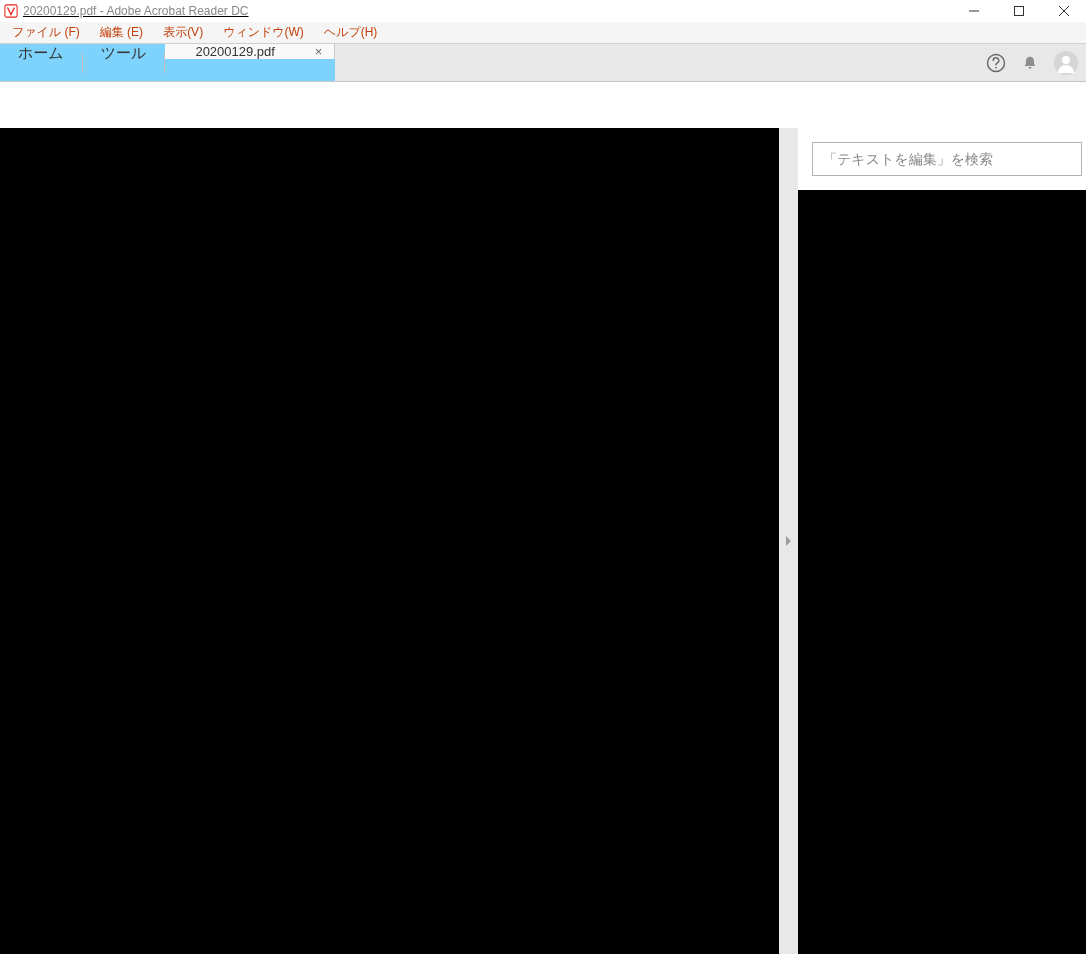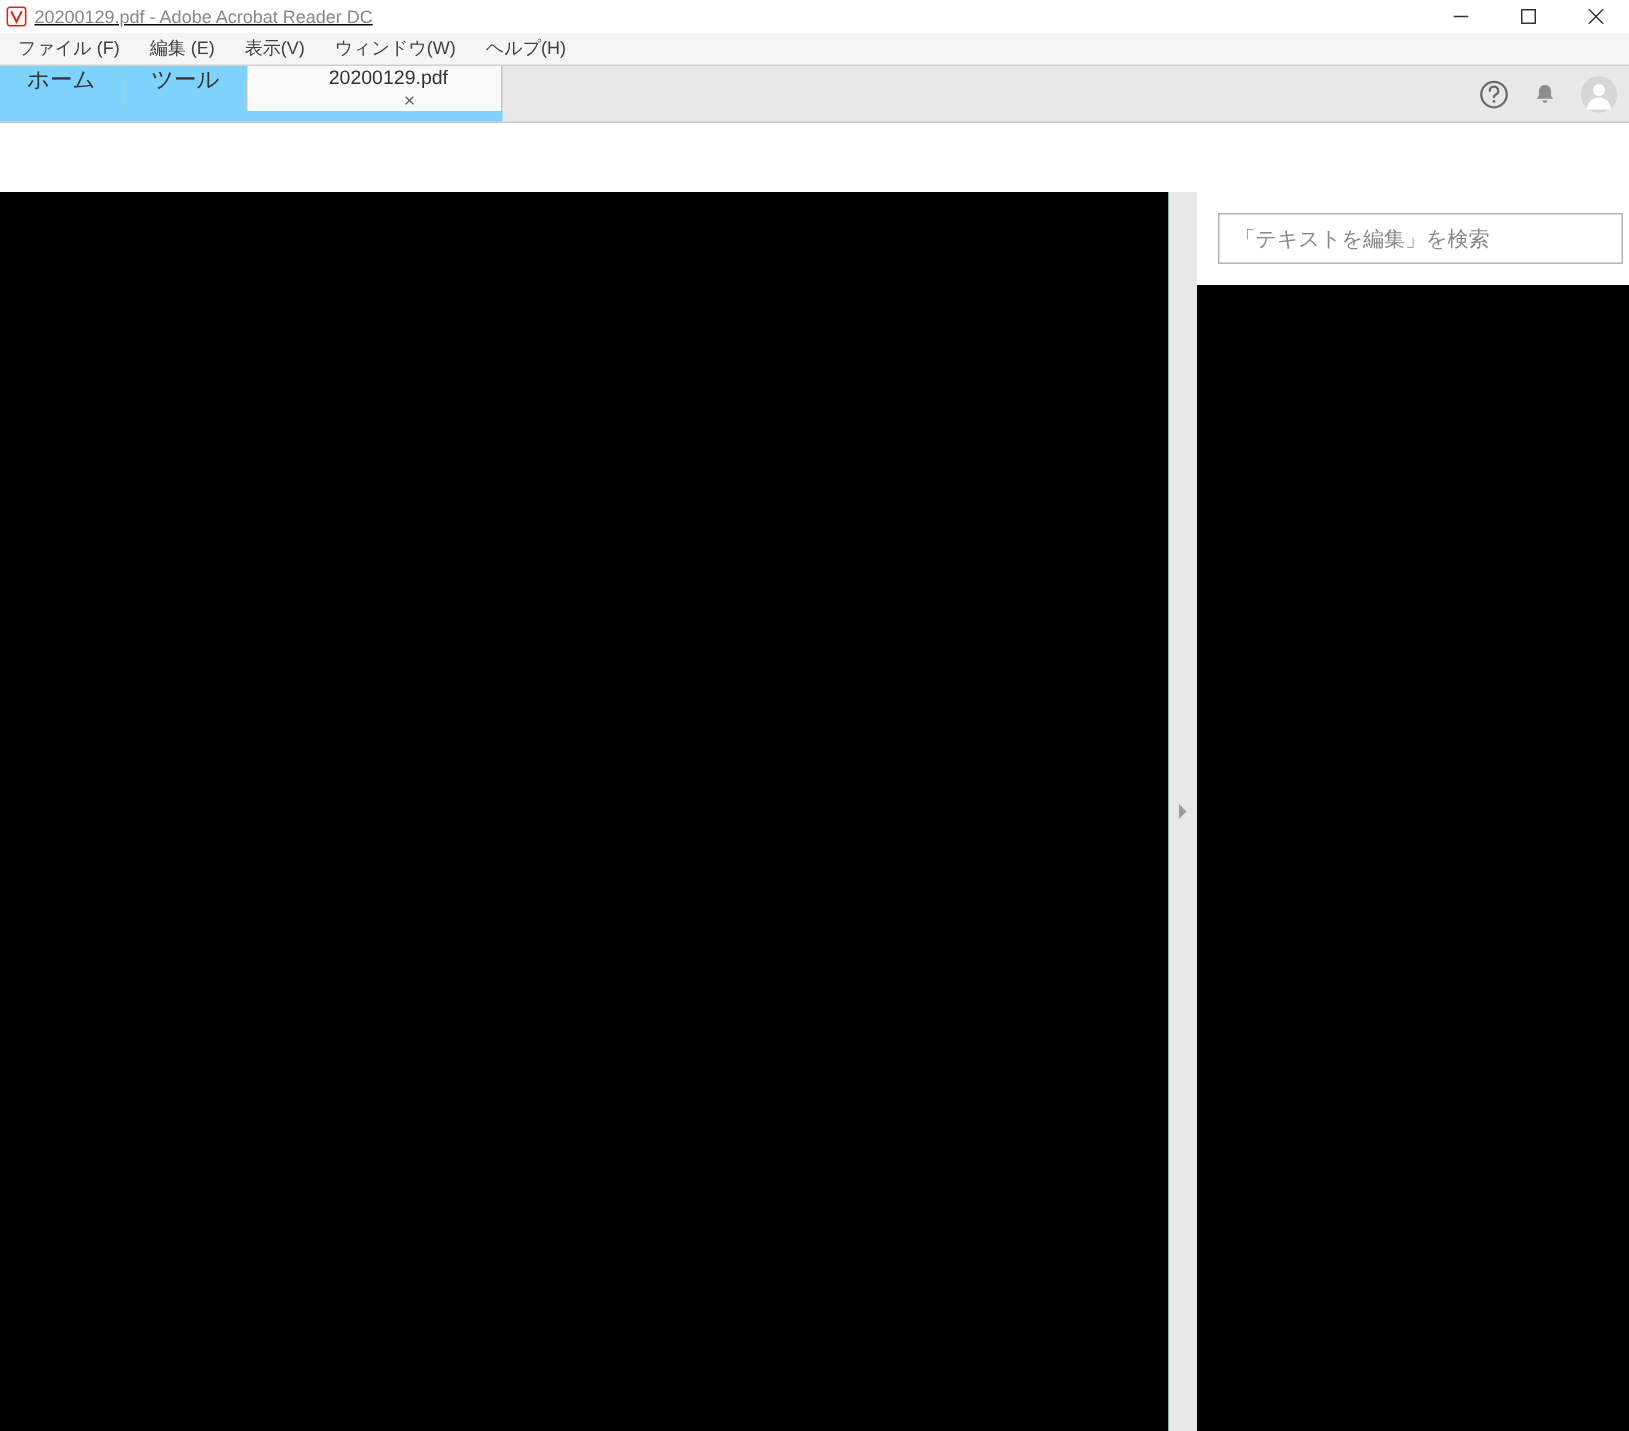--- a/index.html
+++ b/index.html
@@ -57,21 +57,21 @@
     height: 22px;
     background: #f5f5f5;
     border-bottom: 1px solid #d0d0d0;
     display: flex;
     align-items: center;
     padding: 0 2px;
   }
   .menu-item {
     padding: 2px 10px;
     font-size: 12px;
-    color: #404040;
+    color: #c2410c;
     cursor: default;
   }
 
   
   .tabbar {
     height: 38px;
     background: #e8e8e8;
     display: flex;
     align-items: stretch;
     border-bottom: 1px solid #c8c8c8;
@@ -99,21 +99,20 @@
   .doc-tab {
     background: #f9f9f9;
     border-right: 1px solid #c8c8c8;
     display: flex;
     align-items: center;
     padding: 0 12px 0 30px;
     font-size: 13px;
     color: #333;
     min-width: 170px;
     justify-content: space-between;
-    flex-direction: column;
   }
   .doc-tab-close {
     margin-left: 28px;
     font-size: 13px;
     color: #666;
     cursor: pointer;
   }
   .tabbar-right {
     margin-left: auto;
     display: flex;
@@ -144,21 +143,21 @@
   
   .toolbar-blank {
     height: 46px;
     background: #ffffff;
   }
 
   
   .content {
     flex: 1;
     display: flex;
-    background: #5eead4;
+    background: #a3a3a3;
     min-height: 0;
   }
   .doc-area {
     width: 779px;
     background: #000000;
     position: relative;
   }
   .gutter {
     width: 19px;
     background: #e8e8e8;

